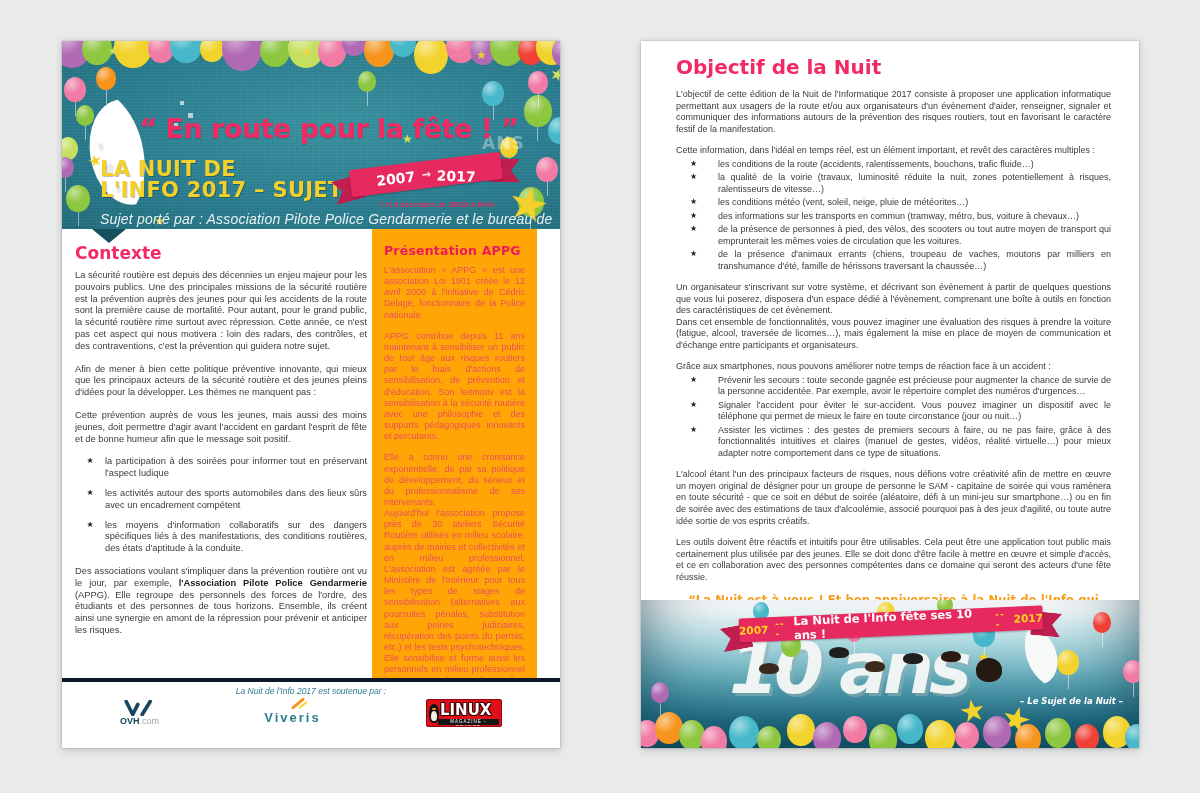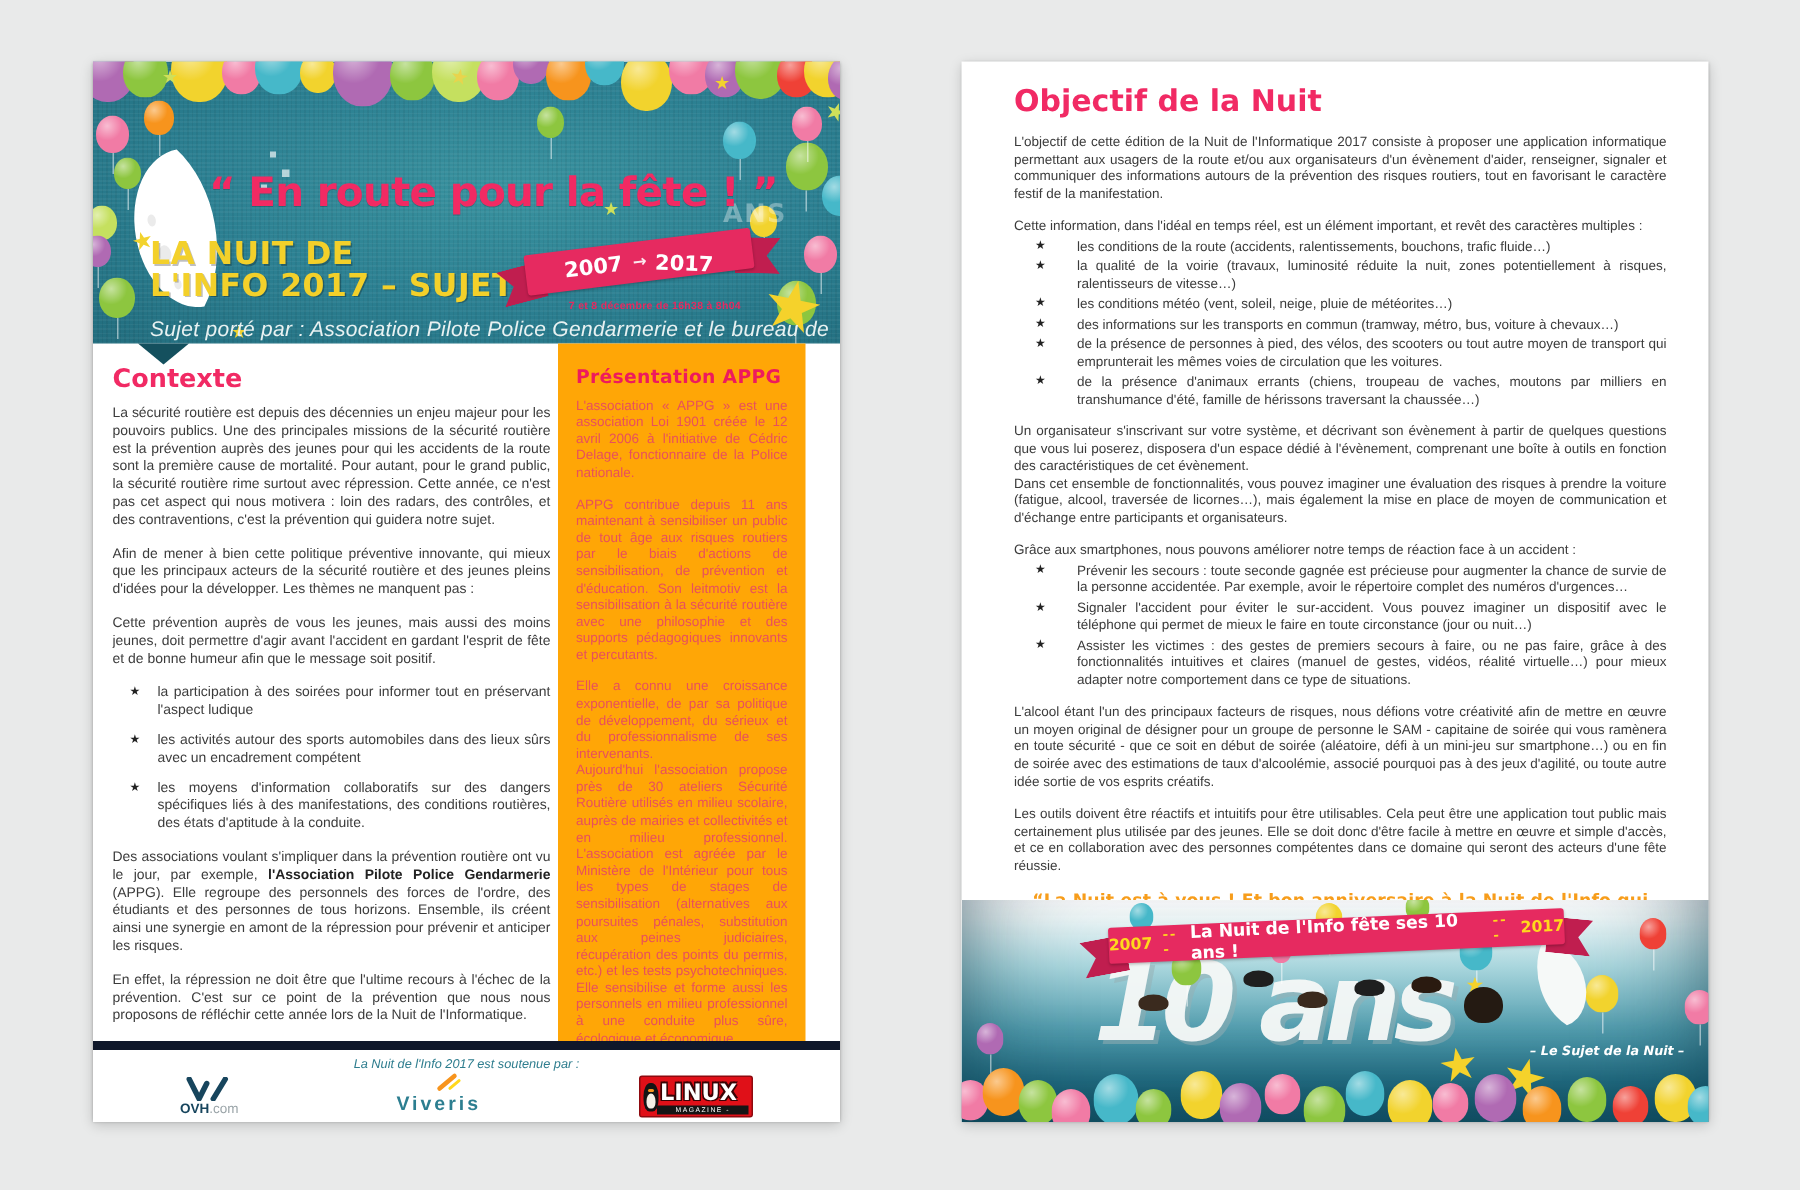--- a/index.html
+++ b/index.html
@@ -70,21 +70,21 @@
   .col-left .bullets { margin:2px 0 11px; }
   .col-left .bullet { display:flex; margin-bottom:8px; }
   .col-left .bullet .marker { width:30px; text-align:center; flex:none; font-size:8px;
                               font-family:"DejaVu Sans", sans-serif; color:#222; }
   .col-left .bullet .text { flex:1; }
   .col-right p { font-size:9px; line-height:1.24; color:#e8505c; text-align:justify; margin-bottom:10px; }
   .col-right p.tight { margin-bottom:0; }
   b.dark { color:#222; }
 
   
-  .pfooter { position:absolute; left:0; right:0; bottom:0; height:54px; border-top:6px solid #0f172a;
+  .pfooter { position:absolute; left:0; right:0; bottom:16px; height:54px; border-top:4px solid #0f172a;
              background:#fff; }
   .supported { text-align:center; font-size:8.5px; font-style:italic; color:#2e7d8e; margin-top:4px; }
   .logos { display:flex; align-items:center; justify-content:space-between; padding:3px 58px 0; }
   .ovh { text-align:right; }
   .ovh .mark { display:block; margin:0 auto; }
   .ovh .name { font-size:9px; color:#17455d; font-weight:bold; }
   .ovh .name .dom { color:#9aa4a8; font-weight:normal; }
   .viveris { position:relative; text-align:center; padding-top:8px; }
   .viveris .wordmark { font-size:13px; color:#2c7e90; letter-spacing:2px; font-weight:600; }
   .viveris .brush1 { position:absolute; left:26px; top:0; width:16px; height:3px; background:#f7941d;
@@ -233,21 +233,20 @@
         <div class="bullet">
           <span class="marker">★</span>
           <span class="text">les activités autour des sports automobiles dans des lieux sûrs avec un encadrement compétent</span>
         </div>
         <div class="bullet">
           <span class="marker">★</span>
           <span class="text">les moyens d'information collaboratifs sur des dangers spécifiques liés à des manifestations, des conditions routières, des états d'aptitude à la conduite.</span>
         </div>
       </div>
       <p><span>Des associations voulant s'impliquer dans la prévention routière ont vu le jour, par exemple, </span><b class="dark">l'Association Pilote Police Gendarmerie</b><span> (APPG). Elle regroupe des personnels des forces de l'ordre, des étudiants et des personnes de tous horizons. Ensemble, ils créent ainsi une synergie en amont de la répression pour prévenir et anticiper les risques.</span></p>
-      <p>En effet, la répression ne doit être que l'ultime recours à l'échec de la prévention. C'est sur ce point de la prévention que nous nous proposons de réfléchir cette année lors de la Nuit de l'Informatique.</p>
     </div>
 
     <div class="col-right">
       <h2 class="pink">Présentation APPG</h2>
       <p>L'association « APPG » est une association Loi 1901 créée le 12 avril 2006 à l'initiative de Cédric Delage, fonctionnaire de la Police nationale.</p>
       <p class="tight">APPG contribue depuis 11 ans maintenant à sensibiliser un public de tout âge aux risques routiers par le biais d'actions de sensibilisation, de prévention et d'éducation. Son leitmotiv est la sensibilisation à la sécurité routière avec une philosophie et des supports pédagogiques innovants et percutants.</p>
       <p class="tight" style="margin-top:10px;">Elle a connu une croissance exponentielle, de par sa politique de développement, du sérieux et du professionnalisme de ses intervenants.</p>
       <p>Aujourd'hui l'association propose près de 30 ateliers Sécurité Routière utilisés en milieu scolaire, auprès de mairies et collectivités et en milieu professionnel. L'association est agréée par le Ministère de l'Intérieur pour tous les types de stages de sensibilisation (alternatives aux poursuites pénales, substitution aux peines judiciaires, récupération des points du permis, etc.) et les tests psychotechniques. Elle sensibilise et forme aussi les personnels en milieu professionnel à une conduite plus sûre, écologique et économique.</p>
     </div>
 

